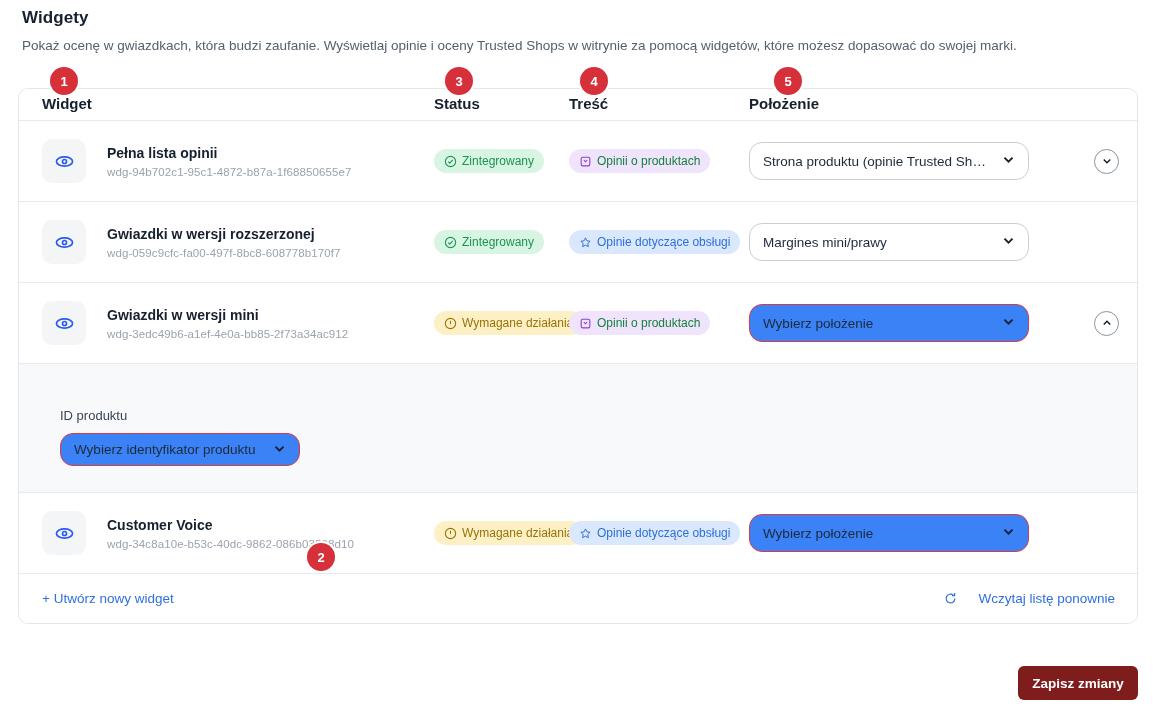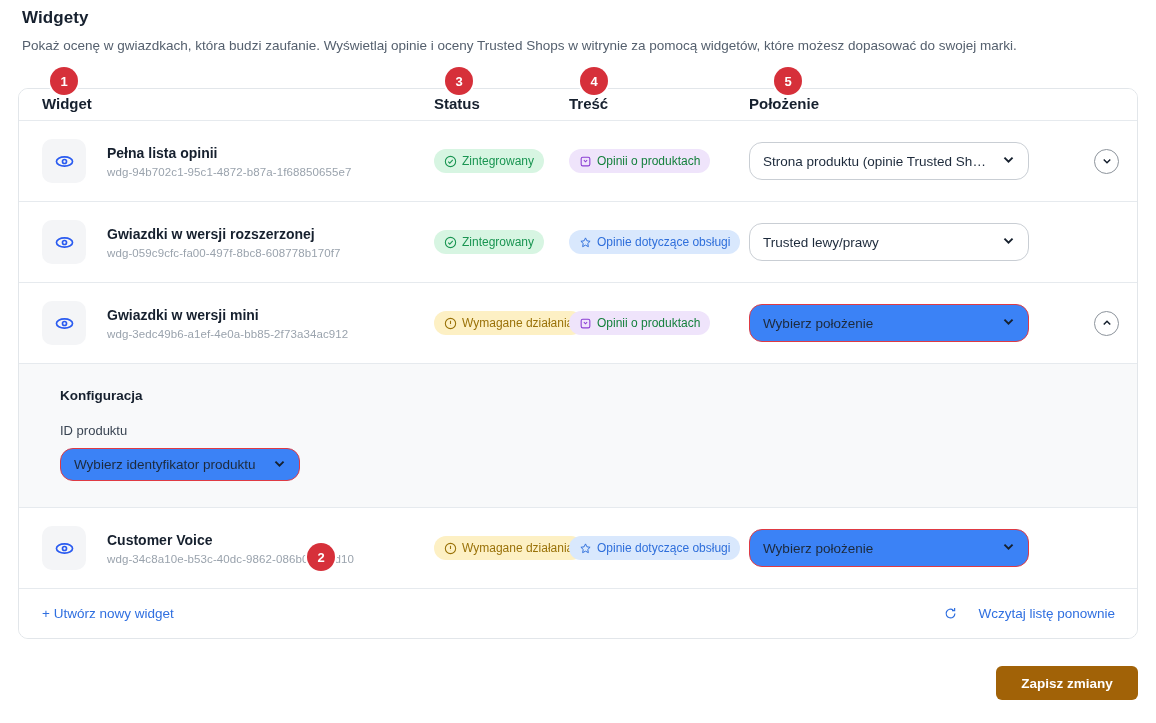--- a/index.html
+++ b/index.html
@@ -107,22 +107,22 @@
   
   .cfooter {
     display: flex; align-items: center; height: 50px;
     border-top: 1px solid #e6eaee; background: #fff; padding: 0 22px 0 23px;
   }
   .link { color: #2f6fe0; font-size: 13.5px; cursor: pointer; }
   .link-right { margin-left: auto; display: flex; align-items: center; gap: 20px; }
 
   .savebtn {
     position: absolute; right: 18px; top: 666px;
-    width: 142px; height: 34px; border-radius: 6px;
-    background: #a16207; color: #fff; border: none;
+    width: 120px; height: 34px; border-radius: 6px;
+    background: #7f1d1d; color: #fff; border: none;
     font-family: "Liberation Sans", sans-serif;
     font-size: 13.5px; font-weight: bold;
     display: flex; align-items: center; justify-content: center;
   }
 </style>
 </head>
 <body>
 
 <div class="page">
 
@@ -216,21 +216,21 @@
       <div class="cell-content">
         <span class="badge b-blue">
           <svg width="13" height="13" viewBox="0 0 24 24" fill="none" stroke="#2f6fdb" stroke-width="1.8">
               <path d="M12 3.5l2.6 5.4 5.9.8-4.3 4.1 1.1 5.9L12 16.9l-5.3 2.8 1.1-5.9L3.5 9.7l5.9-.8z"></path>
             </svg>
           <span>Opinie dotyczące obsługi</span>
         </span>
       </div>
       <div class="cell-position">
         <div class="select">
-          <span class="txt">Trusted lewy/prawy</span>
+          <span class="txt">Margines mini/prawy</span>
           <span class="chev">
             <svg width="15" height="15" viewBox="0 0 24 24" fill="none" stroke="#16202e" stroke-width="3">
                 <path d="M5.5 9l6.5 6.5L18.5 9"></path>
               </svg>
           </span>
         </div>
       </div>
     </div>
 
     <div class="row">
@@ -276,21 +276,20 @@
         </div>
         <div class="expander">
           <svg width="12" height="12" viewBox="0 0 24 24" fill="none" stroke="#16202e" stroke-width="3">
               <path d="M5.5 15l6.5-6.5L18.5 15"></path>
             </svg>
         </div>
       </div>
     </div>
 
     <div class="config">
-      <div class="config-title">Konfiguracja</div>
       <div class="config-label">ID produktu</div>
       <div class="config-row">
         <div class="select select-sm err">
           <span class="txt">Wybierz identyfikator produktu</span>
           <span class="chev">
             <svg width="15" height="15" viewBox="0 0 24 24" fill="none" stroke="#16202e" stroke-width="3">
                 <path d="M5.5 9l6.5 6.5L18.5 9"></path>
               </svg>
           </span>
         </div>

